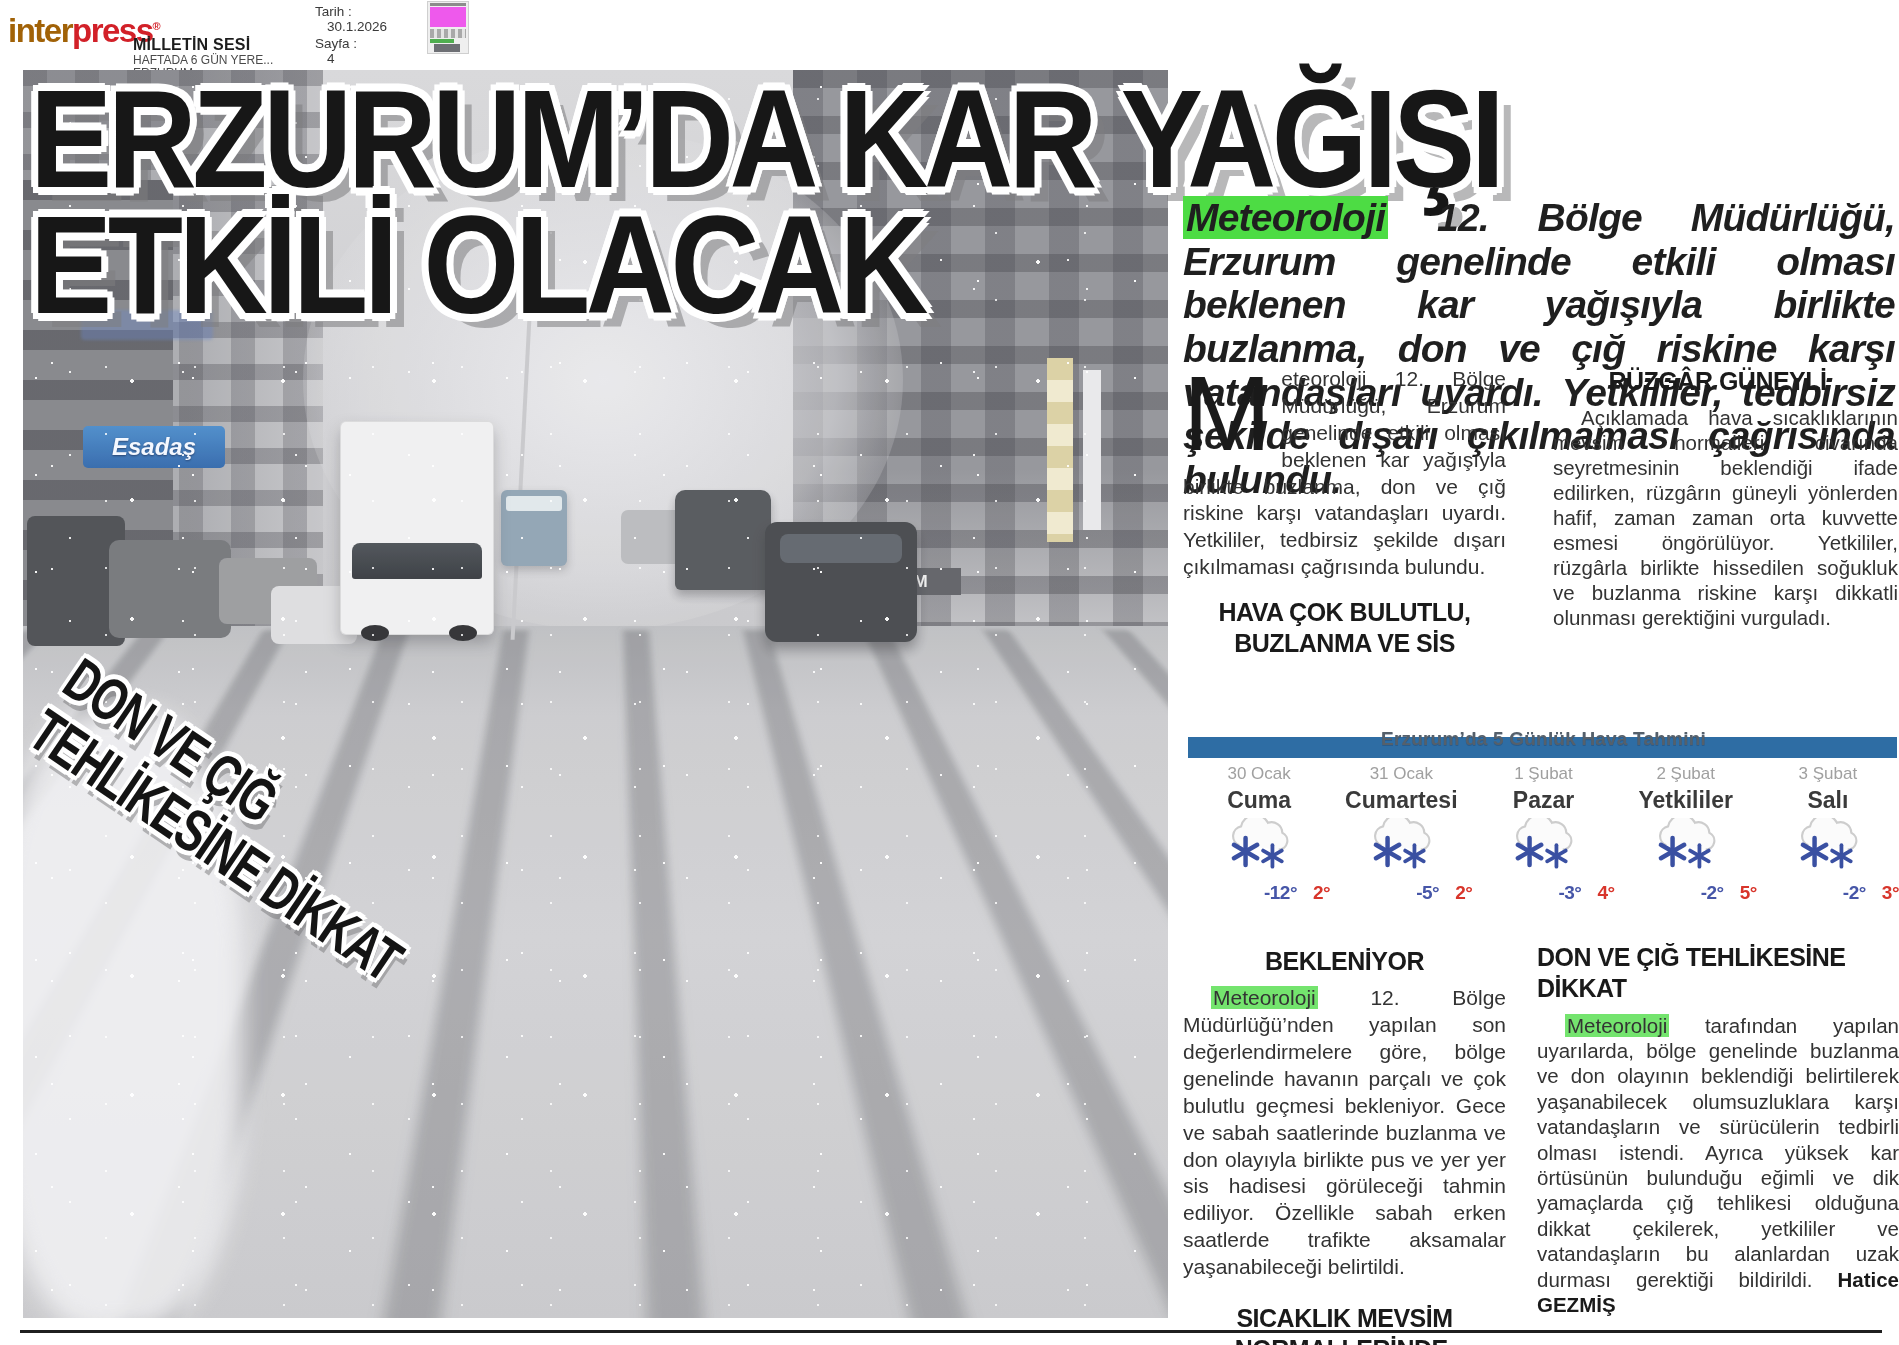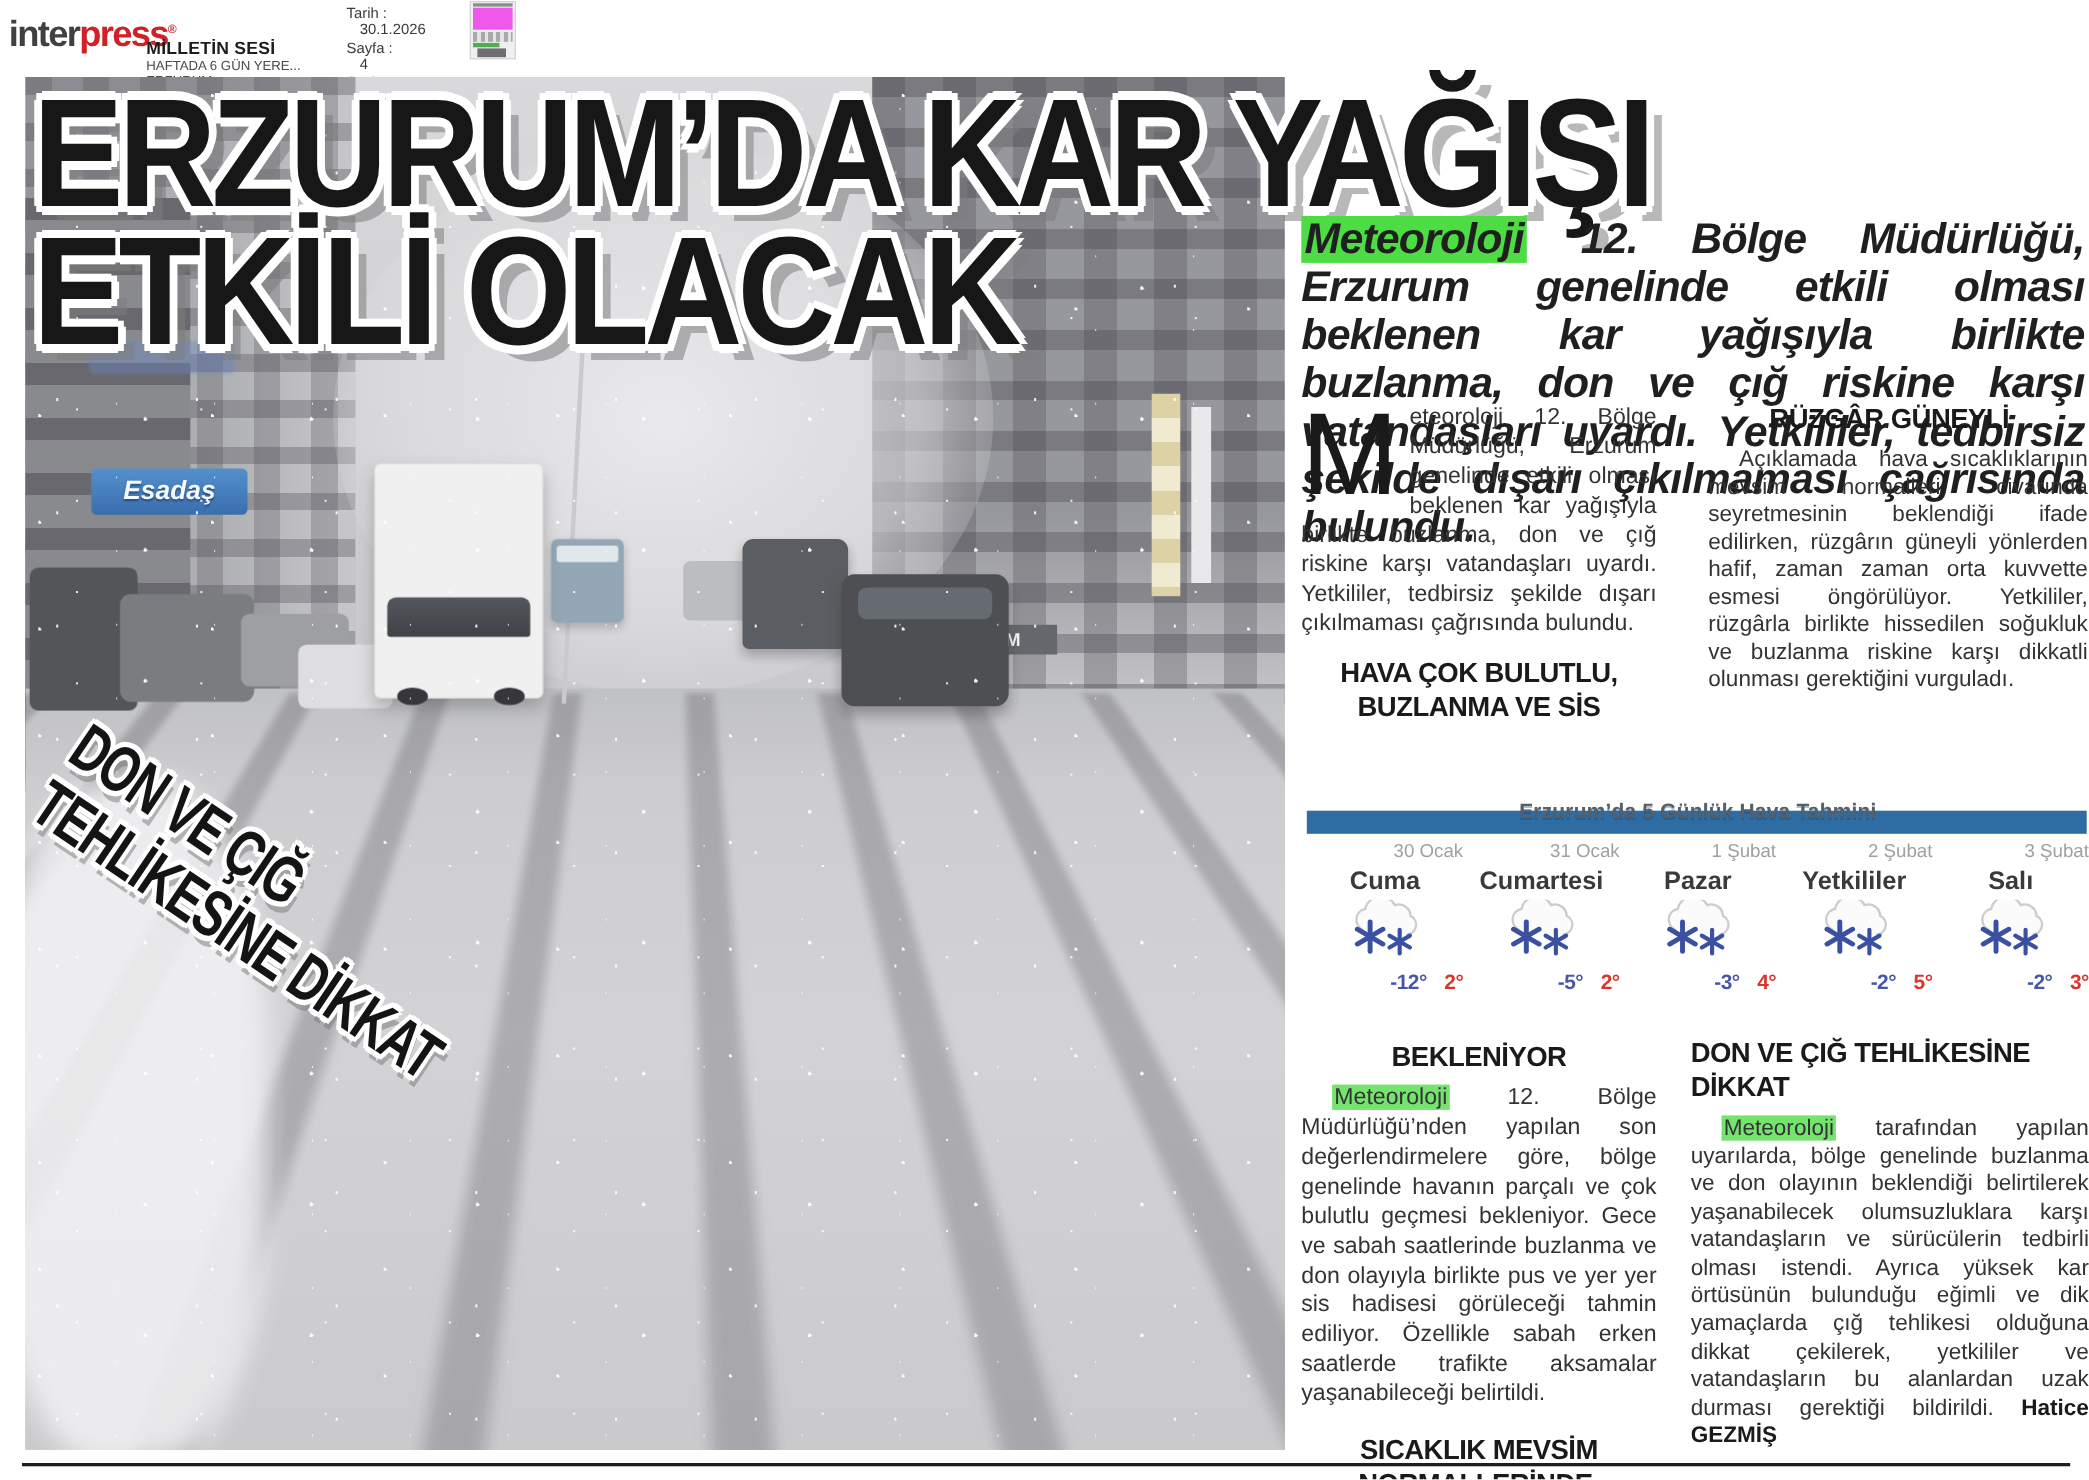--- a/index.html
+++ b/index.html
@@ -3,21 +3,21 @@
 <meta charset="utf-8">
 <style>
   html,body{margin:0;padding:0;background:#ffffff;}
   #page{position:relative;width:1899px;height:1345px;background:#ffffff;overflow:hidden;
         font-family:"Liberation Sans", sans-serif;color:#2e2e2e;}
   .abs{position:absolute;}
 
   
   #svc-header{left:0;top:0;width:1899px;height:62px;background:#fff;}
   #logo{left:8px;top:14px;font-size:33px;font-weight:bold;letter-spacing:-1.5px;line-height:1;}
-  #logo .l1{color:#404040;margin-top:48px;} #logo .l2{color:#d22028;}
+  #logo .l1{color:#a16207;margin-top:48px;} #logo .l2{color:#d22028;}
   #logo sup{font-size:11px;color:#d22028;}
   #pub{left:133px;top:4px;line-height:1.12;}
   #pub .pname{font-size:16px;font-weight:bold;color:#1d1d1d;letter-spacing:0.2px;margin-top:32px;}
   #pub .pline{font-size:12px;color:#4a4a4a;}
   #meta{left:315px;top:5px;font-size:13.5px;color:#3a3a3a;line-height:1.1;}
   #meta .mrow{display:flex;margin-bottom:2px;flex-direction:column;}
   #meta .mlabel{width:62px;}
   #meta .mval{margin-left:12px;}
   #thumb{left:428px;top:2px;width:40px;height:51px;background:#efefef;box-shadow:0 0 0 1px #cfcfcf;}
   #thumb .t-top{position:absolute;left:2px;top:5px;right:2px;height:20px;background:#ee59ec;}
@@ -124,21 +124,21 @@
   .subhead.left{text-align:left;margin-top:0;}
   .indent{text-indent:28px;}
 
   
   #weather{left:1188px;top:737px;width:711px;height:194px;background:#fff;}
   #wbar{position:absolute;left:0;top:0;right:2px;height:21px;background:#2e6da4;}
   #wtitle{position:absolute;left:0;right:0;top:-9px;text-align:center;font-size:19px;font-weight:bold;
      color:#55606b;letter-spacing:.2px;text-shadow:0 1px 0 rgba(30,60,100,.35);}
   #wgrid{position:absolute;left:0;top:25px;right:0;display:grid;grid-template-columns:repeat(5,1fr);}
   .wcol{text-align:center;}
-  .wdate{font-size:17px;color:#a0a0a0;margin-top:2px;text-align:right;}
+  .wdate{font-size:17px;color:#a0a0a0;margin-top:2px;}
   .wday{font-size:23px;color:#3a3a3a;font-weight:bold;margin-top:3px;}
   .wicon{width:86px;height:58px;margin-top:4px;}
   .wtemps{margin-top:2px;font-size:19px;font-weight:bold;letter-spacing:-.5px;text-align:right;}
   .wlow{color:#4656a8;margin-right:16px;} .whigh{color:#d8352b;}
 
   #sec-bekleniyor{left:1183px;top:946px;width:323px;}
   #sec-don{left:1537px;top:942px;width:362px;font-size:20.5px;line-height:1.24;}
   .byline{font-weight:bold;color:#1a1a1a;}
 
   #bottom-rule{left:20px;top:1330px;width:1862px;height:3px;background:#1f1f1f;}

